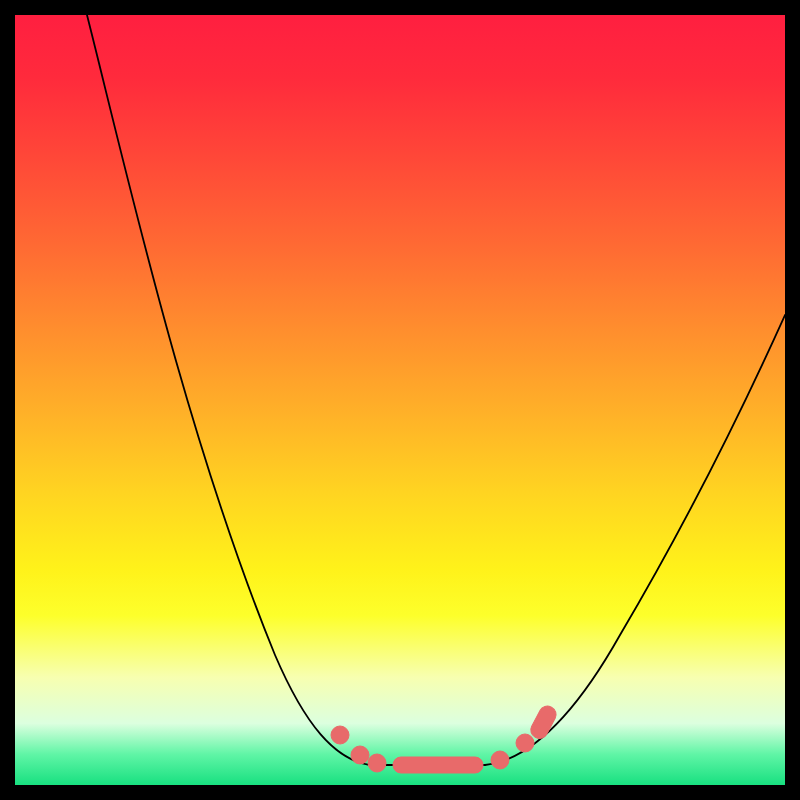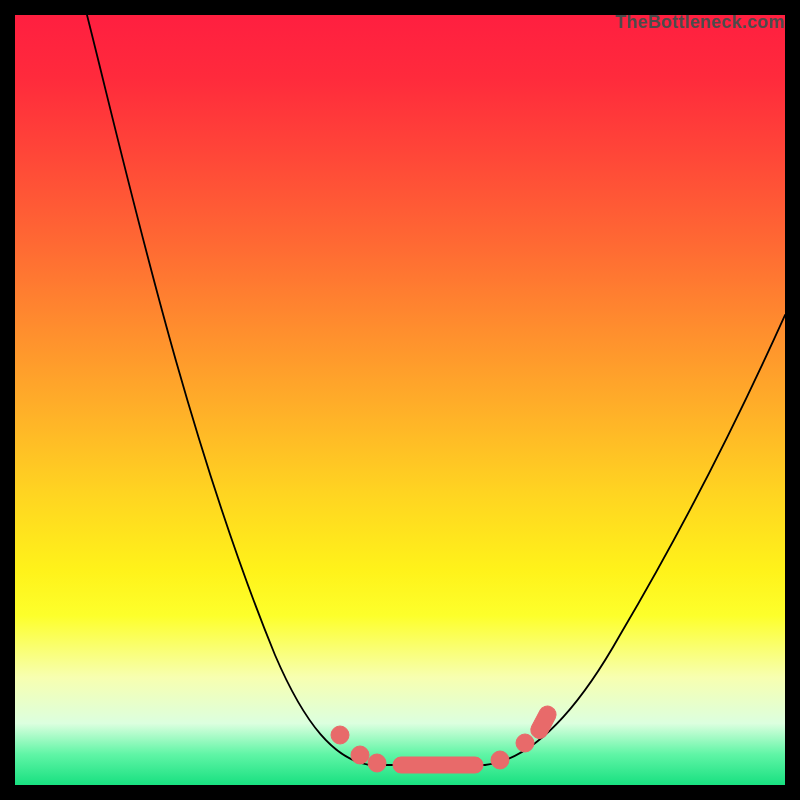--- a/index.html
+++ b/index.html
@@ -83,14 +83,13 @@
       <circle class="dot" cx="325" cy="720" r="9"></circle>
       <circle class="dot" cx="345" cy="740" r="9"></circle>
       <circle class="dot" cx="362" cy="748" r="9"></circle>
       <rect class="bar" x="378" y="742" width="90" height="16" rx="8"></rect>
       <circle class="dot" cx="485" cy="745" r="9"></circle>
       <circle class="dot" cx="510" cy="728" r="9"></circle>
       <rect class="bar" x="520" y="690" width="17" height="34" rx="8" transform="rotate(28 528 707)"></rect>
     </svg>
   </div>
 
-  <div class="attribution">TheBottleneck.com</div>
 </div>
 
 </body></html>

